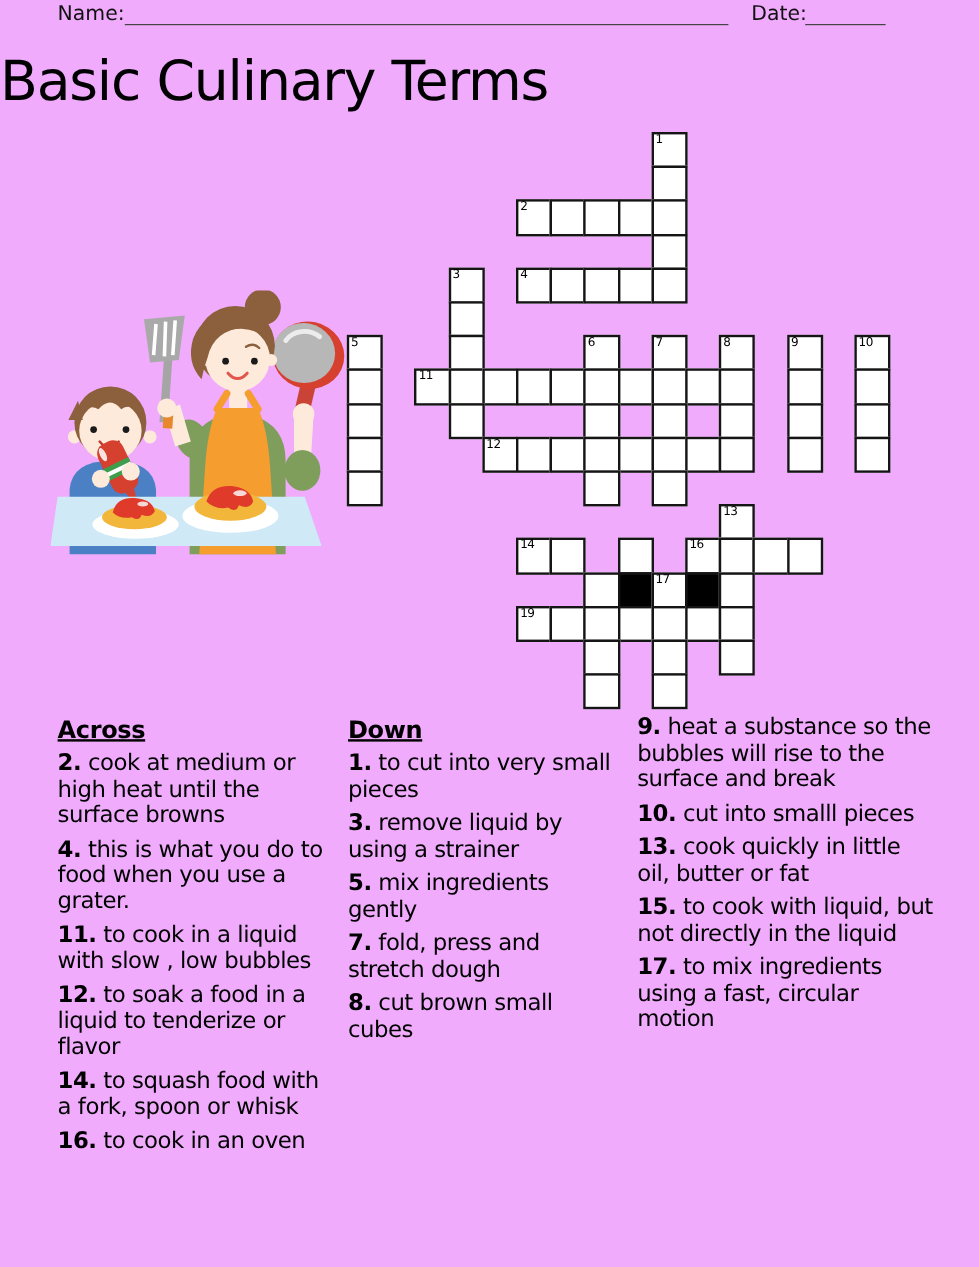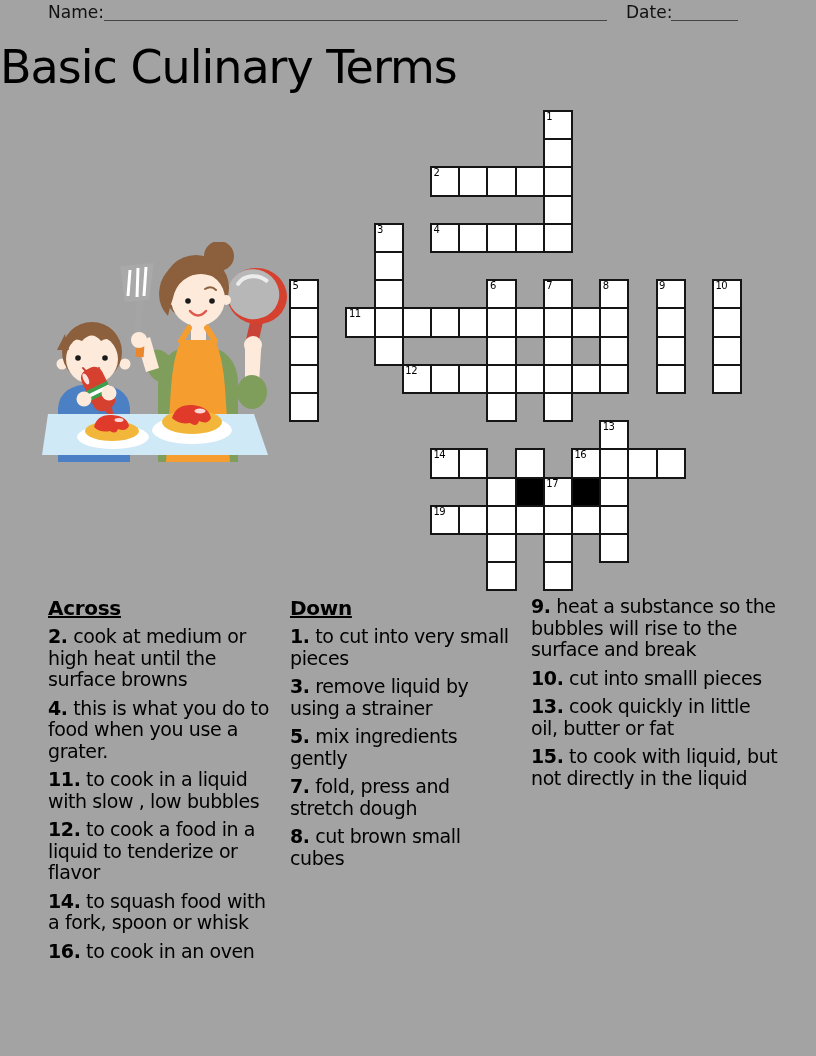--- a/index.html
+++ b/index.html
@@ -1,17 +1,17 @@
 <!DOCTYPE html>
 <html><head>
 <meta charset="utf-8">
 <style>
   html,body { margin:0; padding:0; background:#fff; }
   .page {
-    position:relative; width:816px; height:1056px; background:#a3a3a3;
+    position:relative; width:816px; height:1056px; background:#f0abfc;
     font-family:"DejaVu Sans","Liberation Sans",sans-serif; color:#000; overflow:hidden;
   }
   
   .hdr-label { position:absolute; top:2px; font-size:17px; color:#111; }
   .write-line { position:absolute; top:19px; height:1px; border-bottom:1.6px solid #444; }
   
   .title {
     position:absolute; top:40px; left:0; width:100%; margin:0;
     font-size:46px; font-weight:400; letter-spacing:-1px; color:#000;
   }
@@ -241,32 +241,33 @@
       <div class="cell" style="left: 310.2px; top: 423px;"></div>
       <div class="cell" style="left: 197.4px; top: 451.2px;"></div>
       <div class="cell" style="left: 253.8px; top: 451.2px;"></div>
     </div>
 
   <div class="clue-col" id="clue-col-1" style="left:48px;  width:232px;">
       <div class="clue-heading">Across</div>
       <p class="clue"><span class="cnum">2.</span> <span>cook at medium or high heat until the surface browns</span></p>
       <p class="clue"><span class="cnum">4.</span> <span>this is what you do to food when you use a grater.</span></p>
       <p class="clue"><span class="cnum">11.</span> <span>to cook in a liquid with slow , low bubbles</span></p>
-      <p class="clue"><span class="cnum">12.</span> <span>to cook a food in a liquid to tenderize or flavor</span></p>
+      <p class="clue"><span class="cnum">12.</span> <span>to soak a food in a liquid to tenderize or flavor</span></p>
       <p class="clue"><span class="cnum">14.</span> <span>to squash food with a fork, spoon or whisk</span></p>
       <p class="clue"><span class="cnum">16.</span> <span>to cook in an oven</span></p>
     </div>
   <div class="clue-col" id="clue-col-2" style="left:290px; width:228px;">
       <div class="clue-heading">Down</div>
       <p class="clue"><span class="cnum">1.</span> <span>to cut into very small pieces</span></p>
       <p class="clue"><span class="cnum">3.</span> <span>remove liquid by using a strainer</span></p>
       <p class="clue"><span class="cnum">5.</span> <span>mix ingredients gently</span></p>
       <p class="clue"><span class="cnum">7.</span> <span>fold, press and stretch dough</span></p>
       <p class="clue"><span class="cnum">8.</span> <span>cut brown small cubes</span></p>
     </div>
   <div class="clue-col" id="clue-col-3" style="left:531px; width:250px;">
       <p class="clue"><span class="cnum">9.</span> <span>heat a substance so the bubbles will rise to the surface and break</span></p>
       <p class="clue"><span class="cnum">10.</span> <span>cut into smalll pieces</span></p>
       <p class="clue"><span class="cnum">13.</span> <span>cook quickly in little oil, butter or fat</span></p>
       <p class="clue"><span class="cnum">15.</span> <span>to cook with liquid, but not directly in the liquid</span></p>
+      <p class="clue"><span class="cnum">17.</span> <span>to mix ingredients using a fast, circular motion</span></p>
     </div>
 
 </div>
 
 </body></html>

